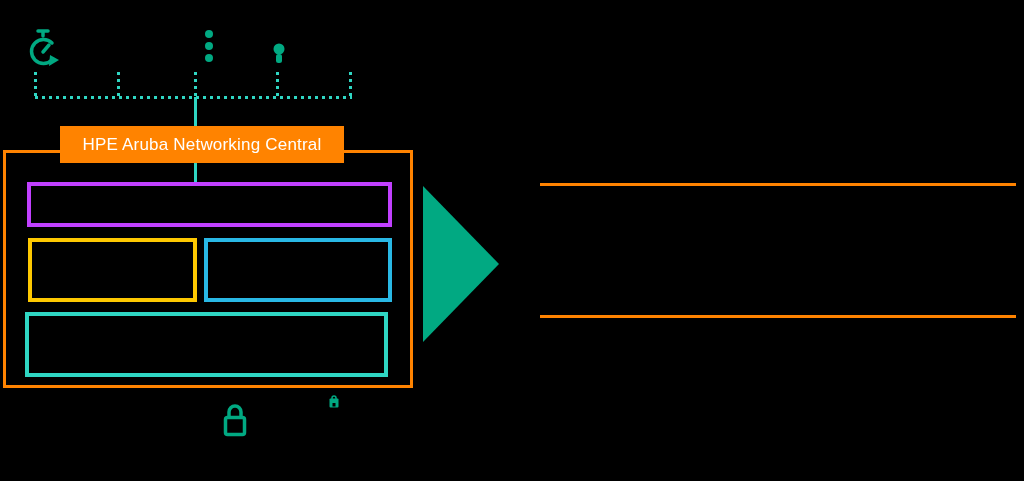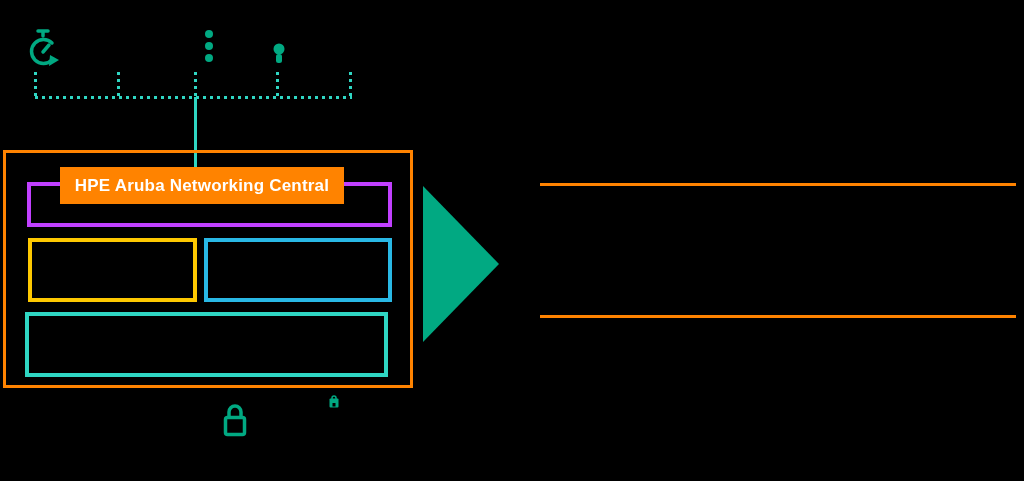--- a/index.html
+++ b/index.html
@@ -32,25 +32,24 @@
   .module{background:transparent;}
   .box-purple{left:27px;top:182px;width:357px;height:37px;border:4px solid var(--c-purple);}
   .box-yellow{left:28px;top:238px;width:161px;height:56px;border:4px solid var(--c-yellow);}
   .box-blue{left:204px;top:238px;width:180px;height:56px;border:4px solid var(--c-blue);}
   .box-teal{left:25px;top:312px;width:355px;height:57px;border:4px solid var(--c-teal);}
 
   .central-label{
     left:60px;top:126px;width:284px;height:37px;
     background:var(--c-orange);
     color:var(--c-label_text);
-    font-weight:700;font-size:17px;
+    font-weight:400;font-size:17px;
     display:flex;align-items:center;justify-content:center;
     letter-spacing:.2px;
     z-index:5;
-    margin-top:41px;
   }
 
   .flow-arrow{
     left:423px;top:186px;width:0;height:0;
     border-top:78px solid transparent;
     border-bottom:78px solid transparent;
     border-left:76px solid var(--c-green);
   }
 
   .divider{height:3px;background:var(--c-orange);}

